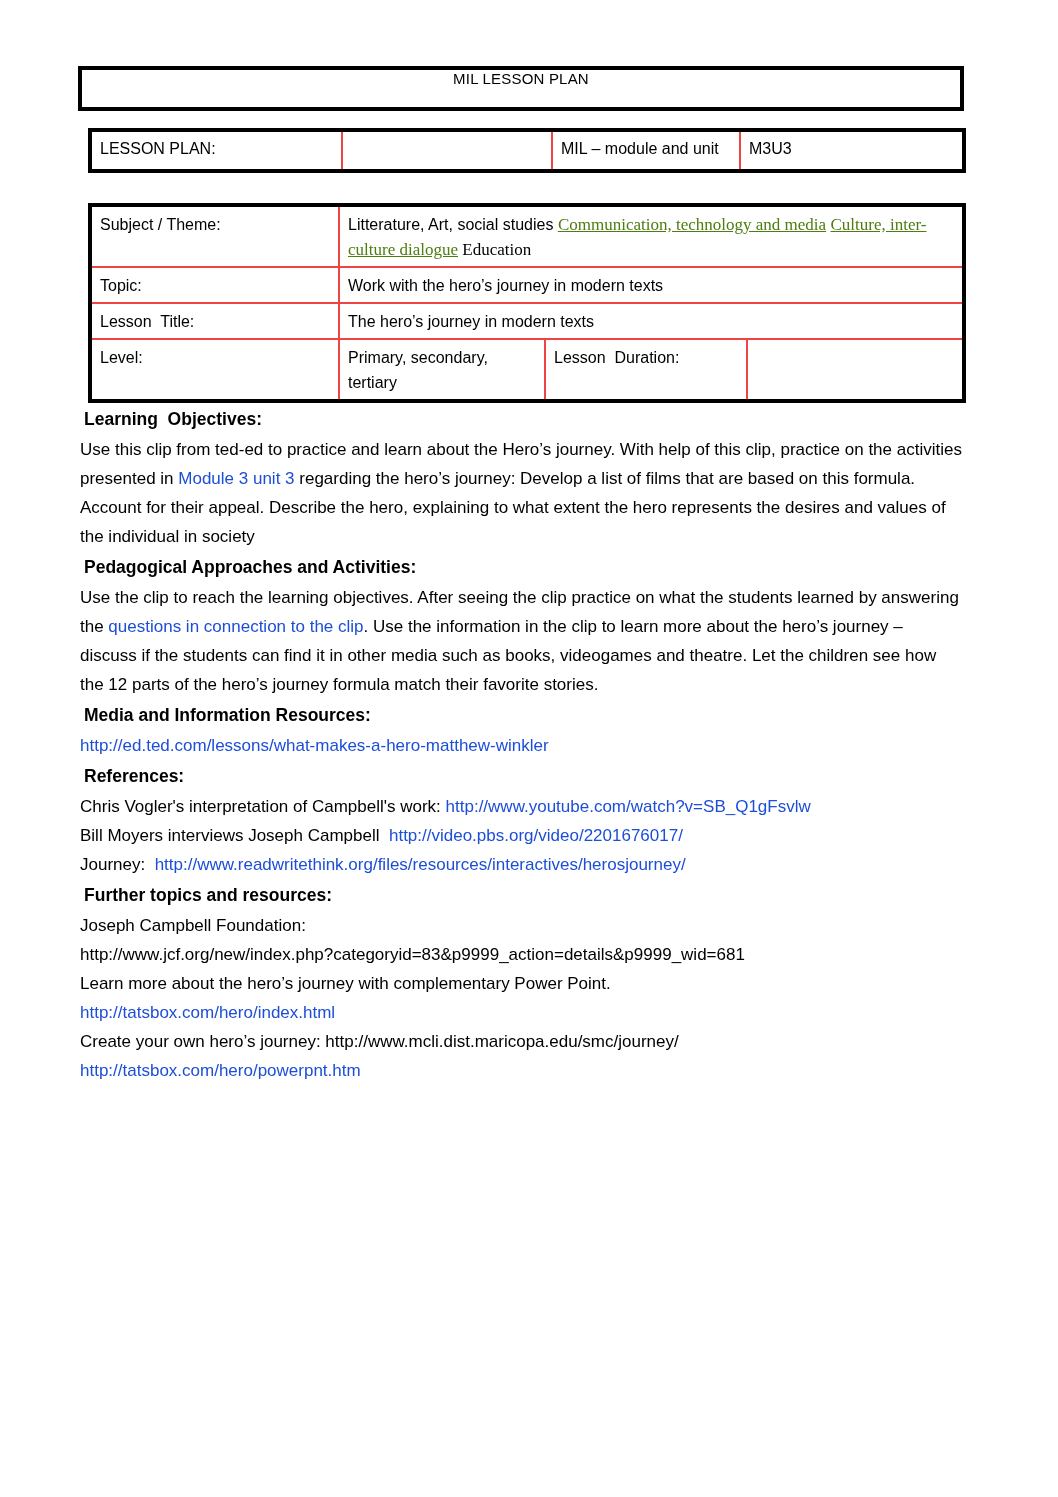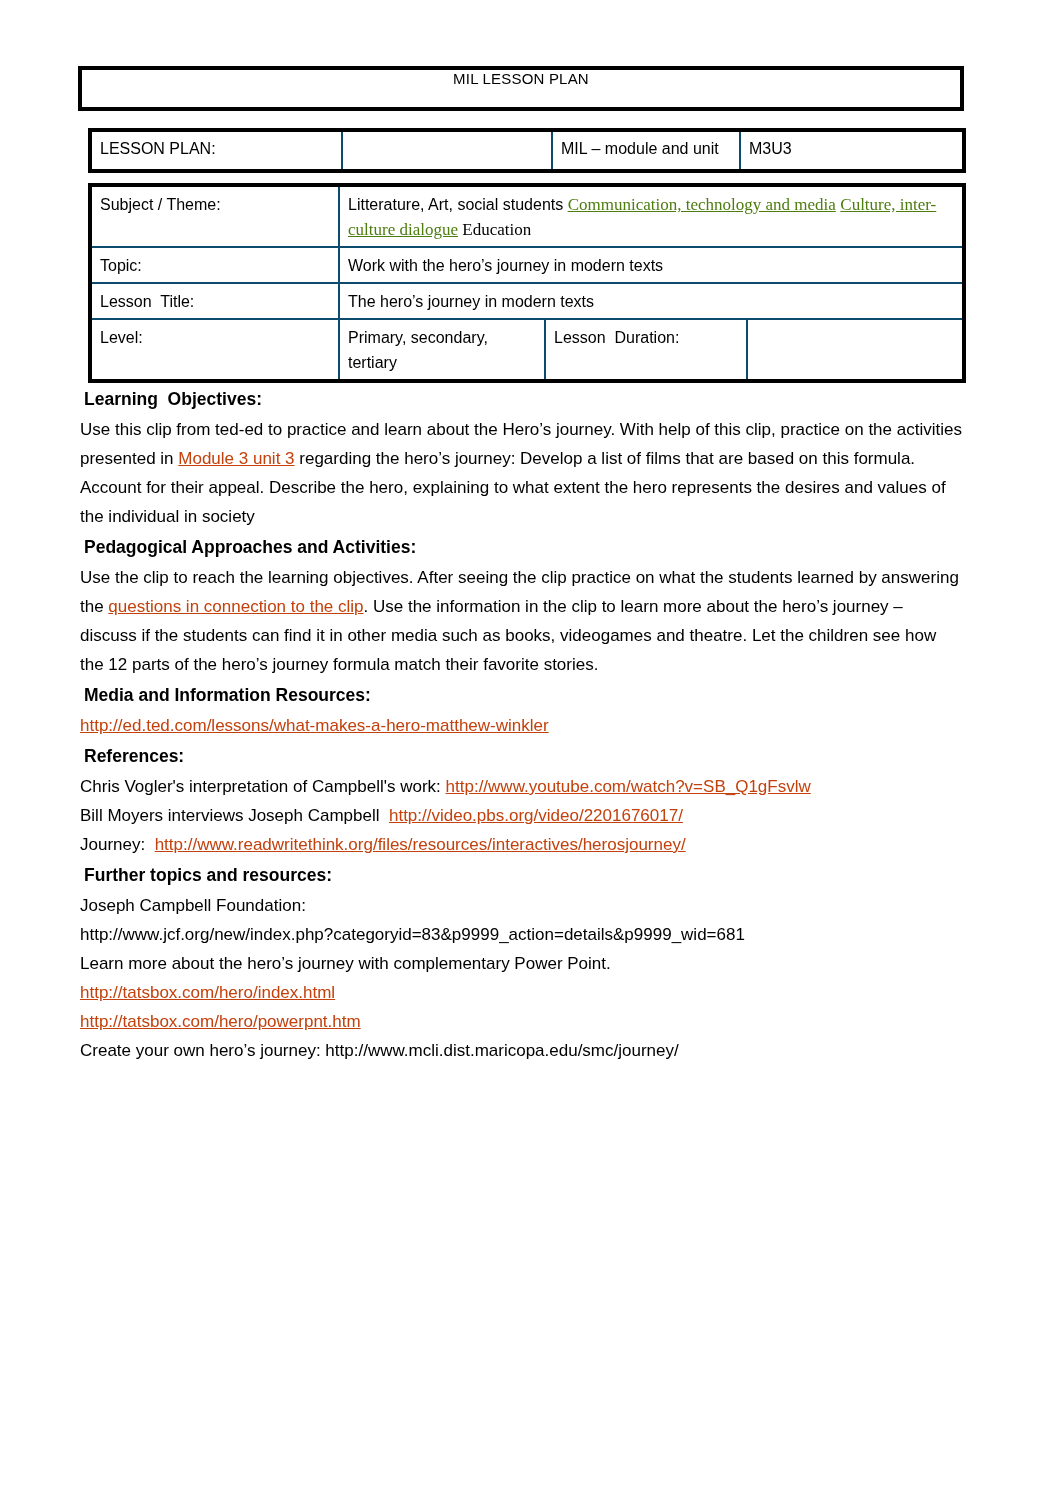--- a/index.html
+++ b/index.html
@@ -28,38 +28,37 @@
 
   
   table.tbl {
     border-collapse: collapse;
     table-layout: fixed;
     width: 874px;
     margin-left: 8px;
     border: 4px solid #000;
   }
   table.tbl td {
-    border: 2px solid #0c4a6e;
+    border: 2px solid #ef4444;
     padding: 5px 19px 4px 8px;
     vertical-align: top;
     font-size: 16px;
     line-height: 25px;
     overflow: hidden;
   }
   table.tbl-top { margin-top: 17px; }
   table.tbl-top td { height: 28px; line-height: 24px; }
-  table.tbl-details { margin-top: 10px; }
+  table.tbl-details { margin-top: 30px; }
   .m3u3 { line-height: 20px; }
 
   .serif { font-family: "Liberation Serif", serif; font-size: 17px; }
 
   
   .link {
-    color: #c2410c;
-    text-decoration: underline;
+    color: #1d4ed8;
     cursor: pointer;
   }
   .serif-link {
     font-family: "Liberation Serif", serif;
     font-size: 17px;
     color: #4d7c0f;
     text-decoration: underline;
     cursor: pointer;
   }
 
@@ -109,21 +108,21 @@
     <table class="tbl tbl-details">
       <colgroup>
         <col style="width:249px">
           <col style="width:206px">
           <col style="width:202px">
           <col style="width:217px">
       </colgroup>
       <tbody>
           <tr>
         <td><span>Subject / Theme:</span></td>
-        <td colspan="3"><span class="prewrap">Litterature, Art, social students </span><span class="serif-link">Communication, technology and media</span> <span class="serif-link">Culture, inter-culture dialogue</span><span class="serif prewrap"> Education</span></td>
+        <td colspan="3"><span class="prewrap">Litterature, Art, social studies </span><span class="serif-link">Communication, technology and media</span> <span class="serif-link">Culture, inter-culture dialogue</span><span class="serif prewrap"> Education</span></td>
       </tr>
       <tr>
         <td><span>Topic:</span></td>
         <td colspan="3"><span>Work with the hero’s journey in modern texts</span></td>
       </tr>
       <tr>
         <td><span class="prewrap">Lesson  Title:</span></td>
         <td colspan="3"><span>The hero’s journey in modern texts</span></td>
       </tr>
       <tr>
@@ -148,17 +147,17 @@
     <p class="para body-text"><span>Chris Vogler's interpretation of Campbell's work: </span><span class="link">http://www.youtube.com/watch?v=SB_Q1gFsvlw</span></p>
     <p class="para body-text"><span class="prewrap">Bill Moyers interviews Joseph Campbell  </span><span class="link">http://video.pbs.org/video/2201676017/</span></p>
     <p class="para body-text"><span class="prewrap">Journey:  </span><span class="link">http://www.readwritethink.org/files/resources/interactives/herosjourney/</span></p>
 
     <h3 class="sec h-further">Further topics and resources:</h3>
 
     <p class="para body-text mt-blank"><span>Joseph Campbell Foundation:</span><br><span>http://www.jcf.org/new/index.php?categoryid=83&amp;p9999_action=details&amp;p9999_wid=681</span></p>
 
     <p class="para body-text mt-blank2"><span>Learn more about the hero’s journey with complementary Power Point.</span><br><span class="link">http://tatsbox.com/hero/index.html</span></p>
 
+    <p class="para body-text"><span>Create your own hero’s journey: http://www.mcli.dist.maricopa.edu/smc/journey/</span></p>
     <p class="para body-text mt-blank"><span class="link">http://tatsbox.com/hero/powerpnt.htm</span></p>
-    <p class="para body-text"><span>Create your own hero’s journey: http://www.mcli.dist.maricopa.edu/smc/journey/</span></p>
 
   </div>
 </div>
 
 </body></html>

